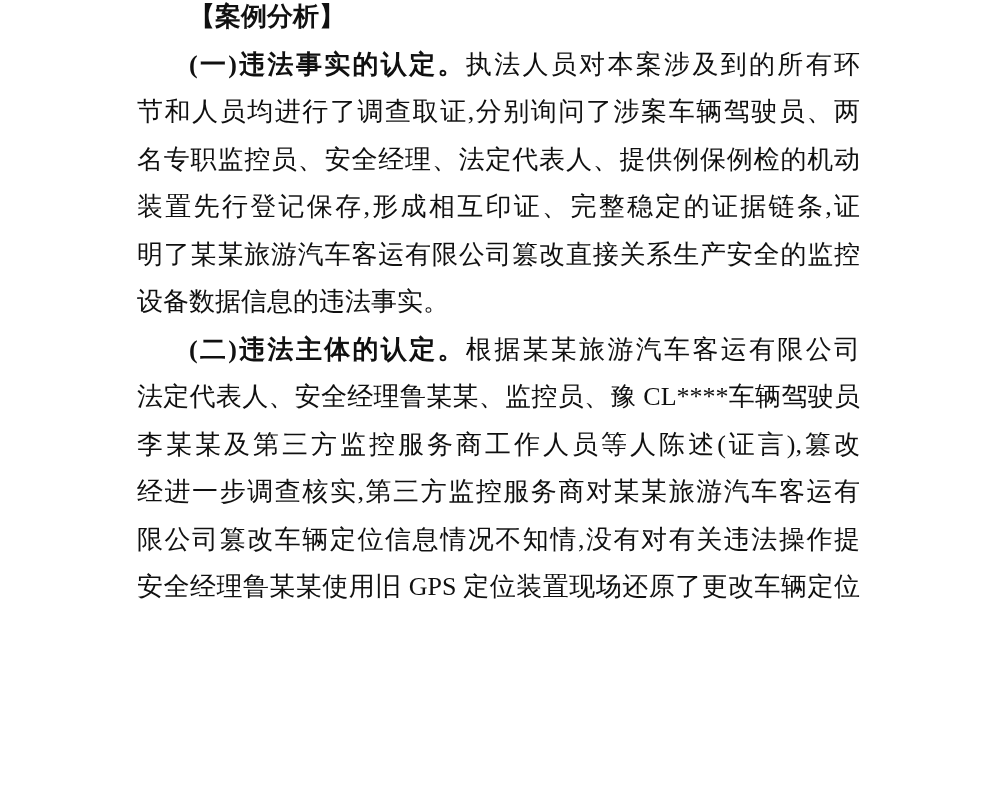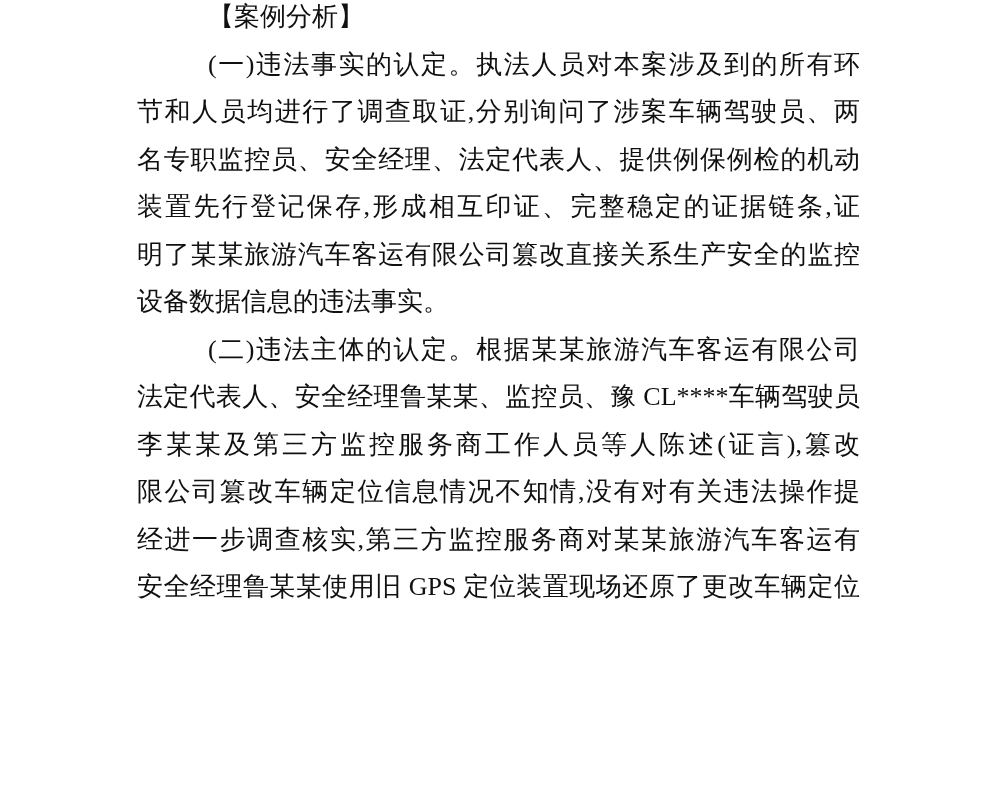--- a/index.html
+++ b/index.html
@@ -32,22 +32,21 @@
   
   .j {
     text-align: justify;
     text-align-last: justify;
   }
   
   .indent {
     text-indent: 52px;
   }
   .b {
-    font-weight: 400;
-    margin-left: 19px;
+    font-weight: 700;
   }
 </style>
 </head>
 <body>
 
 <div class="page">
   <div class="doc">
 
     <div class="line indent"><span class="b">【案例分析】</span></div>
 
@@ -65,21 +64,21 @@
 
     <div class="line"><span>设备数据信息的违法事实。</span></div>
 
     <div class="line j indent"><span class="b">(二)违法主体的认定。</span><span>根据某某旅游汽车客运有限公司</span></div>
 
     <div class="line j"><span>法定代表人、安全经理鲁某某、监控员、豫 CL****车辆驾驶员</span></div>
 
     <div class="line j"><span>李某某及第三方监控服务商工作人员等人陈述(证言),篡改</span></div>
 
 
+    <div class="line j"><span>经进一步调查核实,第三方监控服务商对某某旅游汽车客运有</span></div>
+
     <div class="line j"><span>限公司篡改车辆定位信息情况不知情,没有对有关违法操作提</span></div>
-
-    <div class="line j"><span>经进一步调查核实,第三方监控服务商对某某旅游汽车客运有</span></div>
 
 
     <div class="line j"><span>安全经理鲁某某使用旧 GPS 定位装置现场还原了更改车辆定位</span></div>
 
   </div>
 </div>
 
 </body></html>

